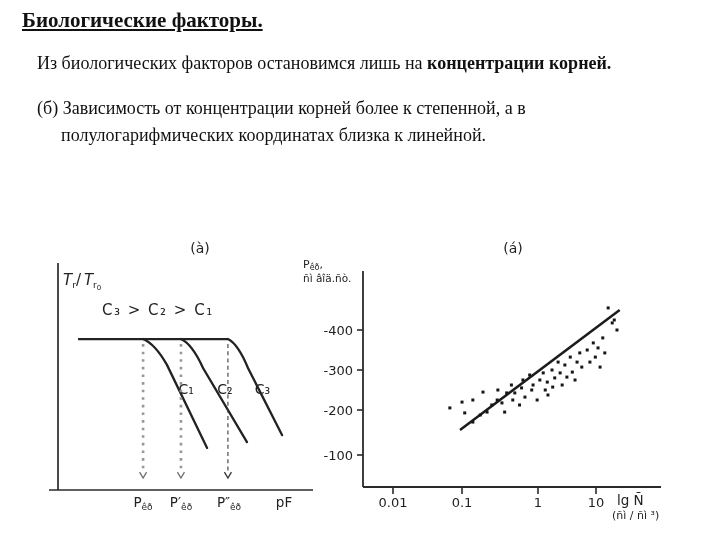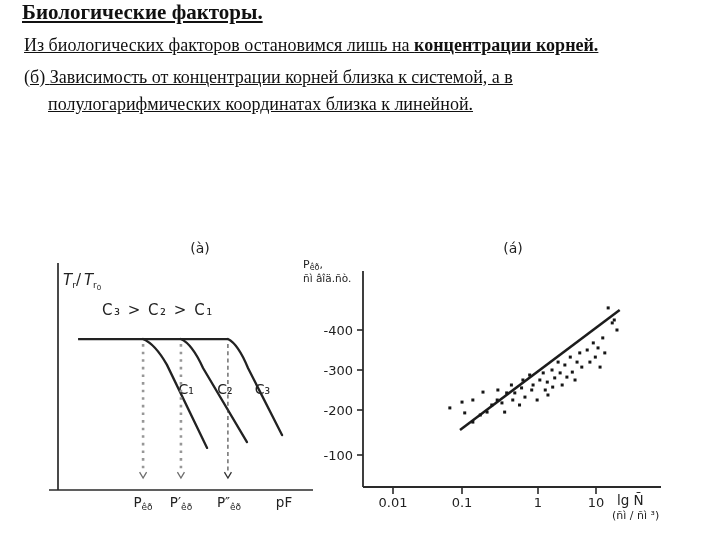--- a/index.html
+++ b/index.html
@@ -1,41 +1,41 @@
 <!DOCTYPE html>
 <html><head>
 <meta charset="utf-8">
 <style>
   html,body{margin:0;padding:0;}
   body{width:720px;height:540px;background:#ffffff;position:relative;overflow:hidden;
        font-family:"Liberation Serif","DejaVu Serif",serif;color:#111;}
-  .textblock{position:absolute;left:20px;top:0;width:592px;}
+  .textblock{position:absolute;left:20px;top:8px;width:592px;}
   .slide-title{font-size:21px;font-weight:bold;margin:0 0 7px 2px;text-decoration:underline;}
-  .para{font-size:18px;line-height:27.5px;margin:4px;text-decoration:underline;}
+  .para{font-size:18px;line-height:27.5px;margin:17px;}
   .intro{white-space:nowrap;}
   .item{padding-left:24px;text-indent:-24px;}
   .figs{position:absolute;left:0;top:235px;width:720px;height:305px;}
   svg{position:absolute;top:0;}
   #chartA{left:40px;} #chartB{left:295px;}
   text{fill:#222;}
   .sansf{font-family:"DejaVu Sans","Liberation Sans",sans-serif;}
   .ctitle{font-size:14px;}
   .tick{font-size:13px;}
   .axlab{font-size:13.5px;}
   .small{font-size:11px;}
   .sub{font-size:9px;}
   .ital{font-style:italic;}
 </style>
 </head>
 <body>
 
 <div class="textblock">
   <h1 class="slide-title">Биологические факторы.</h1>
   <p class="para intro"><span>Из биологических факторов остановимся лишь на </span><b>концентрации корней.</b></p>
-  <p class="para item"><span>(б)</span> <span>Зависимость от концентрации корней близка к системой, а в полулогарифмических координатах близка к линейной.</span></p>
+  <p class="para item"><span>(б)</span> <span>Зависимость от концентрации корней более к степенной, а в полулогарифмических координатах близка к линейной.</span></p>
 </div>
 
 <div class="figs">
 
   <svg id="chartA" width="290" height="305" viewBox="0 0 290 305">
     <text class="sansf ctitle" x="160" y="18" text-anchor="middle">(à)</text>
 
     <line x1="18" y1="28" x2="18" y2="255" stroke="#2a2a2a" stroke-width="1.7"></line>
     <line x1="9" y1="255" x2="273" y2="255" stroke="#2a2a2a" stroke-width="1.7"></line>
 

